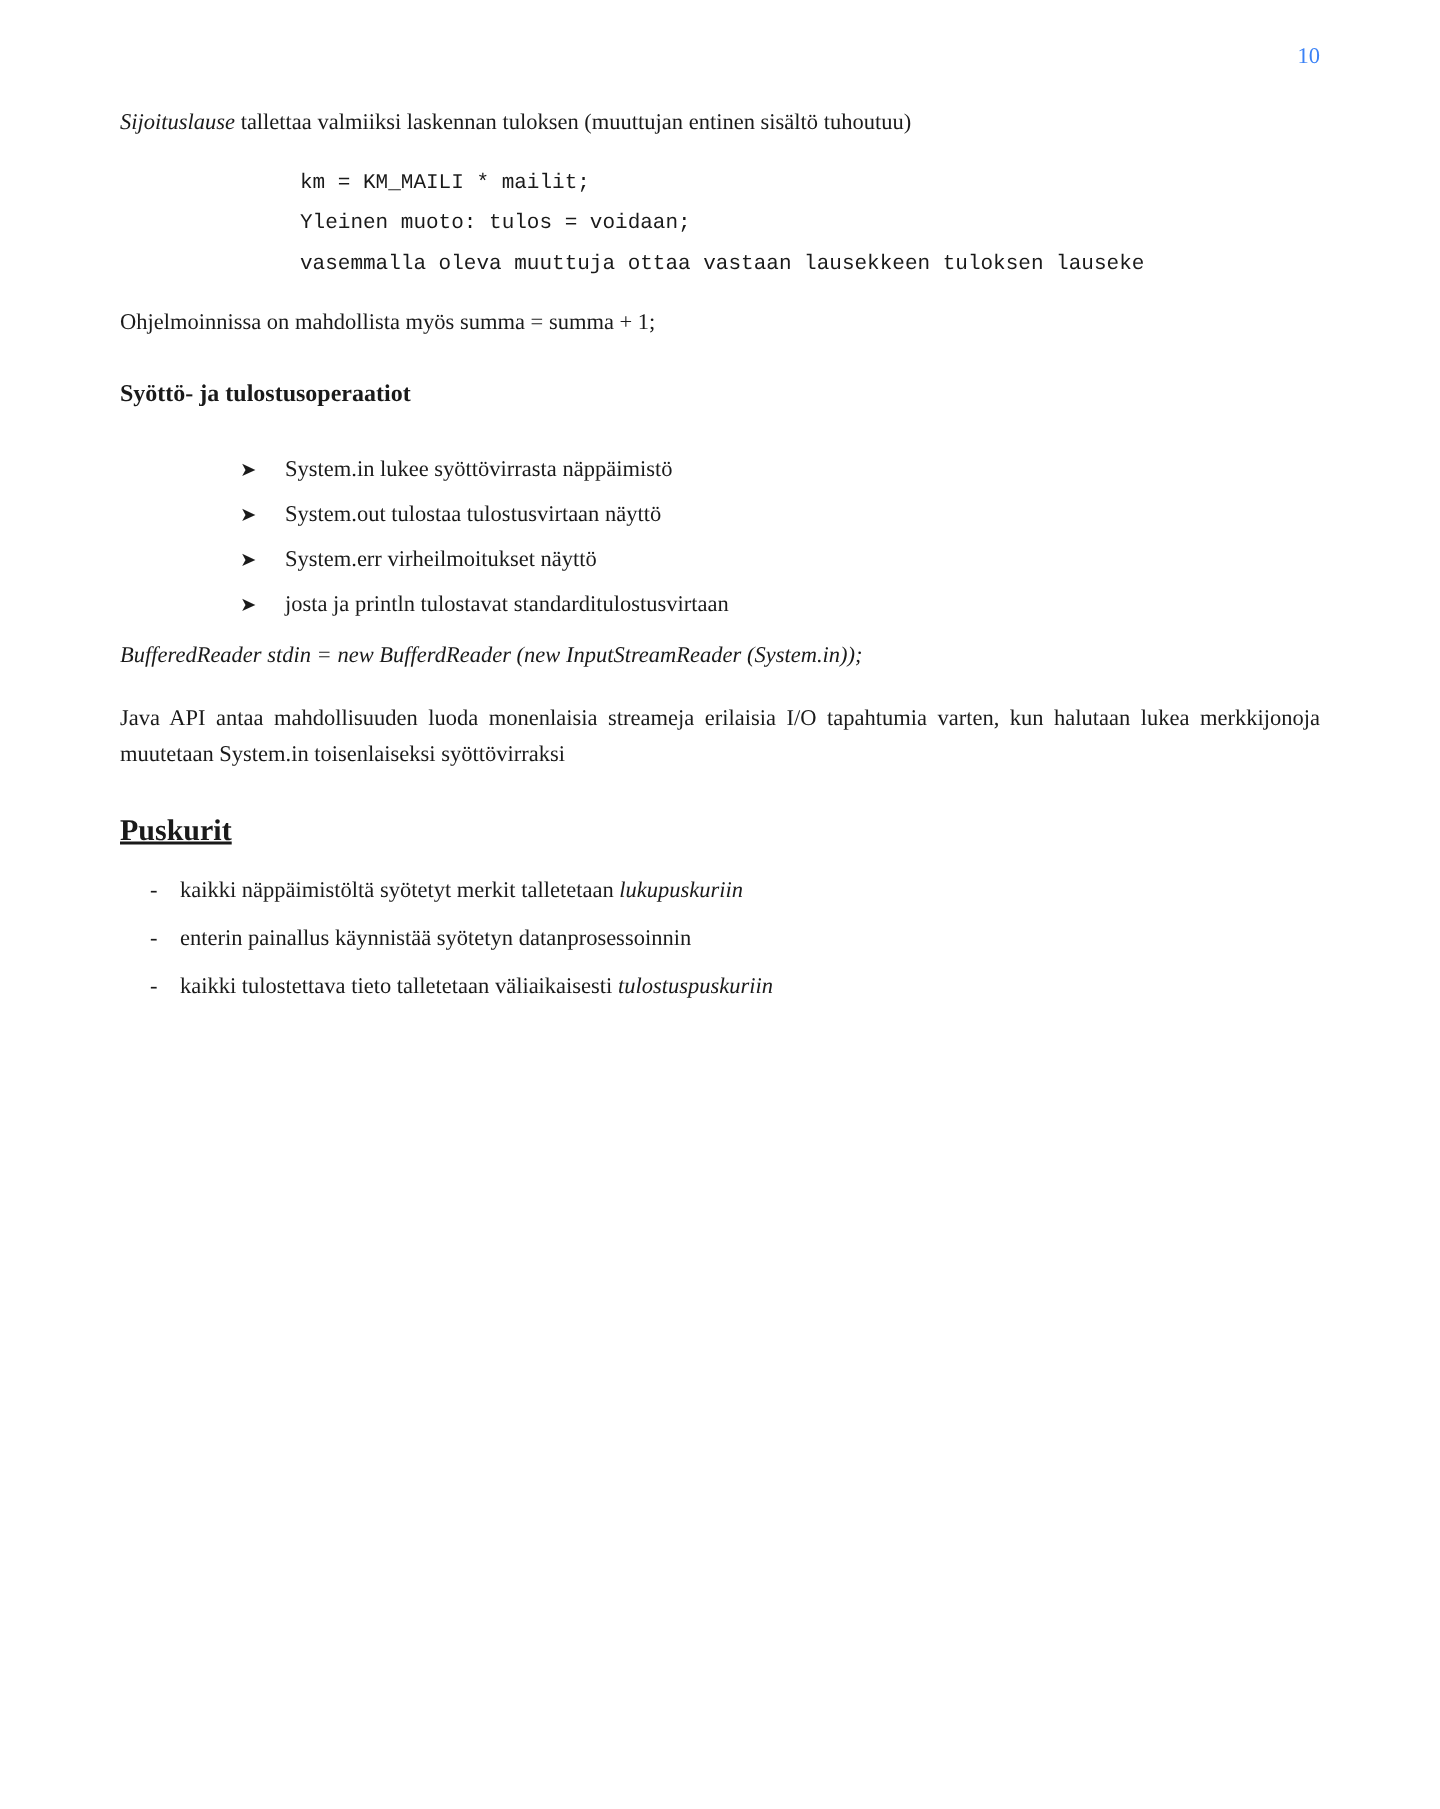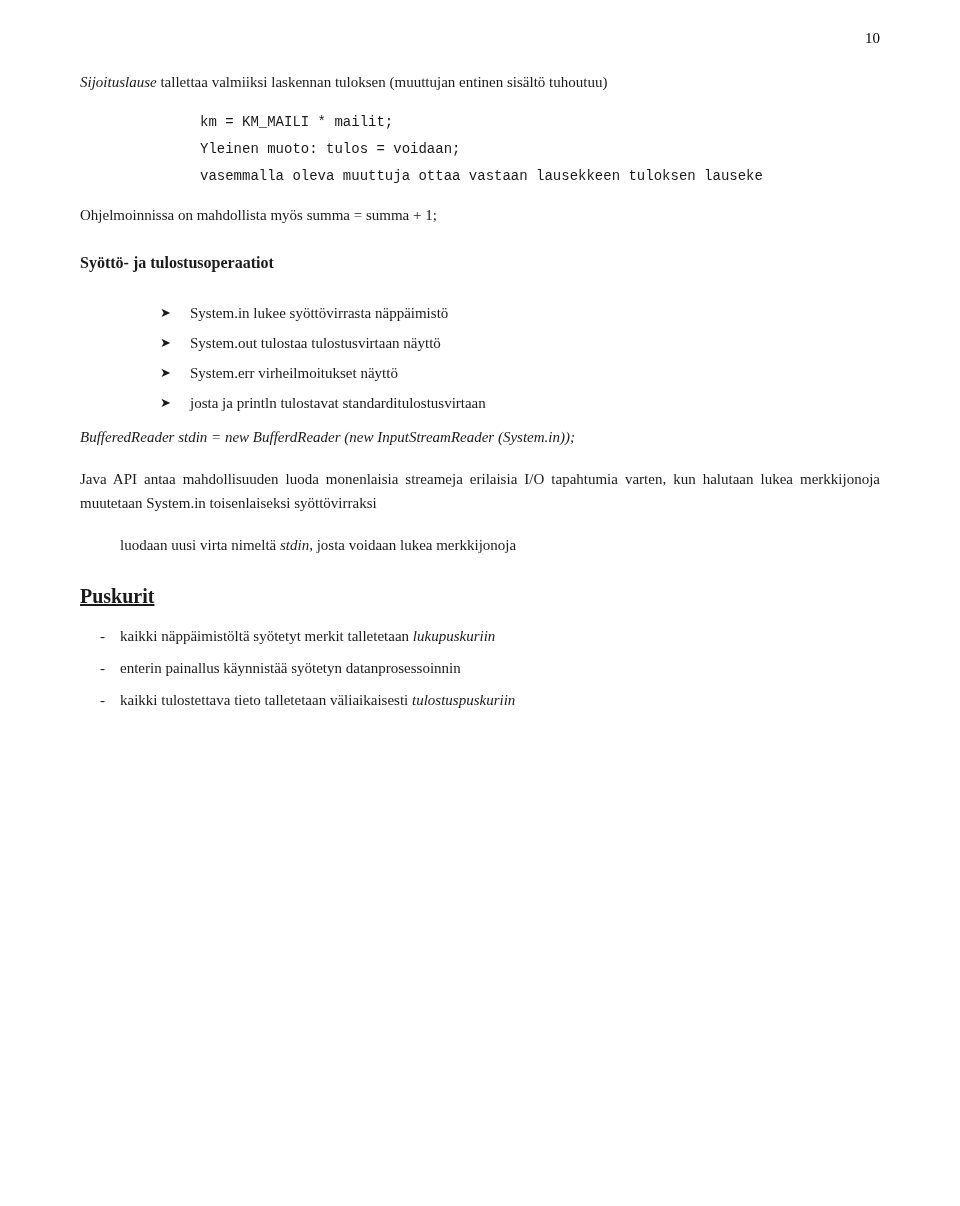--- a/index.html
+++ b/index.html
@@ -24,21 +24,21 @@
       padding: 50px 80px 60px 80px;
       position: relative;
     }
 
     .page-number {
       position: absolute;
       top: 30px;
       right: 80px;
       font-family: 'Times New Roman', Times, serif;
       font-size: 15px;
-      color: #000000;
+      color: #3b82f6;
     }
 
     .content {
       margin-top: 20px;
     }
 
     .paragraph {
       margin-bottom: 18px;
       line-height: 1.6;
       text-align: justify;
@@ -144,23 +144,20 @@
       </li>
       <li>
         <span>josta ja println tulostavat standarditulostusvirtaan</span>
       </li>
     </ul>
 
     <div class="paragraph italic">BufferedReader stdin = new BufferdReader (new InputStreamReader (System.in));</div>
 
     <div class="paragraph" style="margin-top:18px;">Java API antaa mahdollisuuden luoda monenlaisia streameja erilaisia I/O tapahtumia varten, kun halutaan lukea merkkijonoja muutetaan System.in toisenlaiseksi syöttövirraksi</div>
 
-    <div class="paragraph" style="margin-left:40px;">
-      <span>luodaan uusi virta nimeltä </span><span class="italic">stdin</span><span>, josta voidaan lukea merkkijonoja</span>
-    </div>
 
     <div class="puskurit-heading">
       <span class="underline">Puskurit</span>
     </div>
 
     <ul class="dash-list">
       <li>
         <span>kaikki näppäimistöltä syötetyt merkit talletetaan </span><span class="italic">lukupuskuriin</span>
       </li>
       <li>

